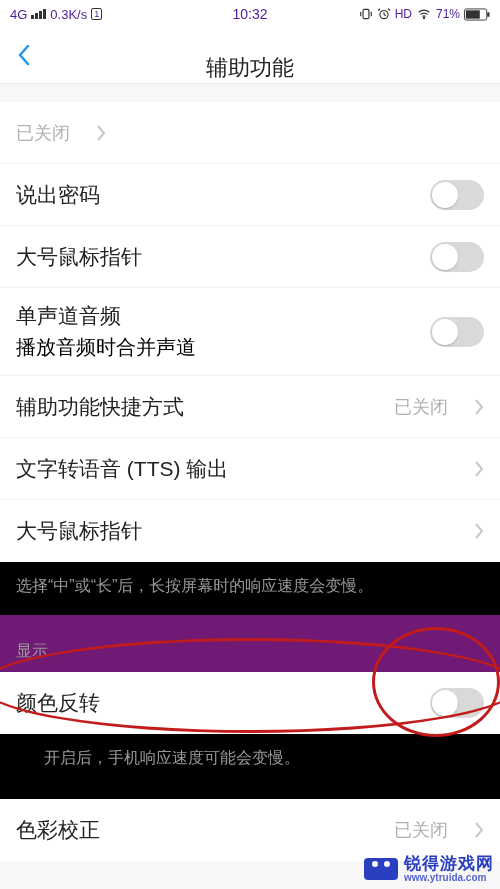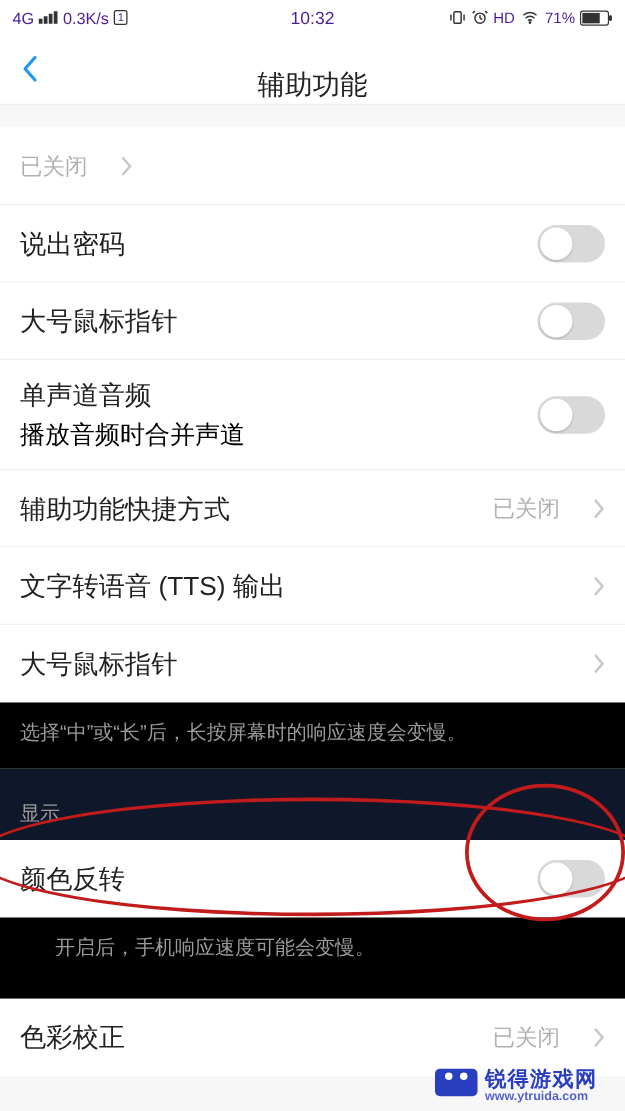--- a/index.html
+++ b/index.html
@@ -79,35 +79,35 @@
   .footer-note {
     padding: 14px 16px 18px;
     font-size: 16px;
     color: #9a9a9a;
     background:#000000;
   }
   .section-header {
     padding: 26px 16px 10px;
     font-size: 16px;
     color:#9a9a9a;
-    background:#0f172a;
+    background:#701a75;
   }
   
   .anno-big {
     position:absolute;
     border: 3px solid #c21b1b;
     border-radius: 50%;
     pointer-events:none;
   }
   .anno1 { left:-20px; top:638px; width:540px; height:95px; }
   .anno2 { left:372px; top:627px; width:128px; height:110px; }
   
   .watermark {
-    position:absolute; right:22px; bottom:6px;
-    display:flex; gap:6px;
+    position:absolute; right:6px; bottom:6px;
+    display:flex; align-items:center; gap:6px;
     color:#2a3ec0; font-size:13px; font-weight:700;
   }
   .watermark .logo {
     width:34px; height:22px; background:#2a3ec0;
     border-radius:4px; position:relative;
   }
   .watermark .logo::before, .watermark .logo::after{
     content:""; position:absolute; background:#fff; border-radius:2px;
   }
   .watermark .logo::before{ width:6px; height:6px; top:3px; left:8px; border-radius:50%;}

